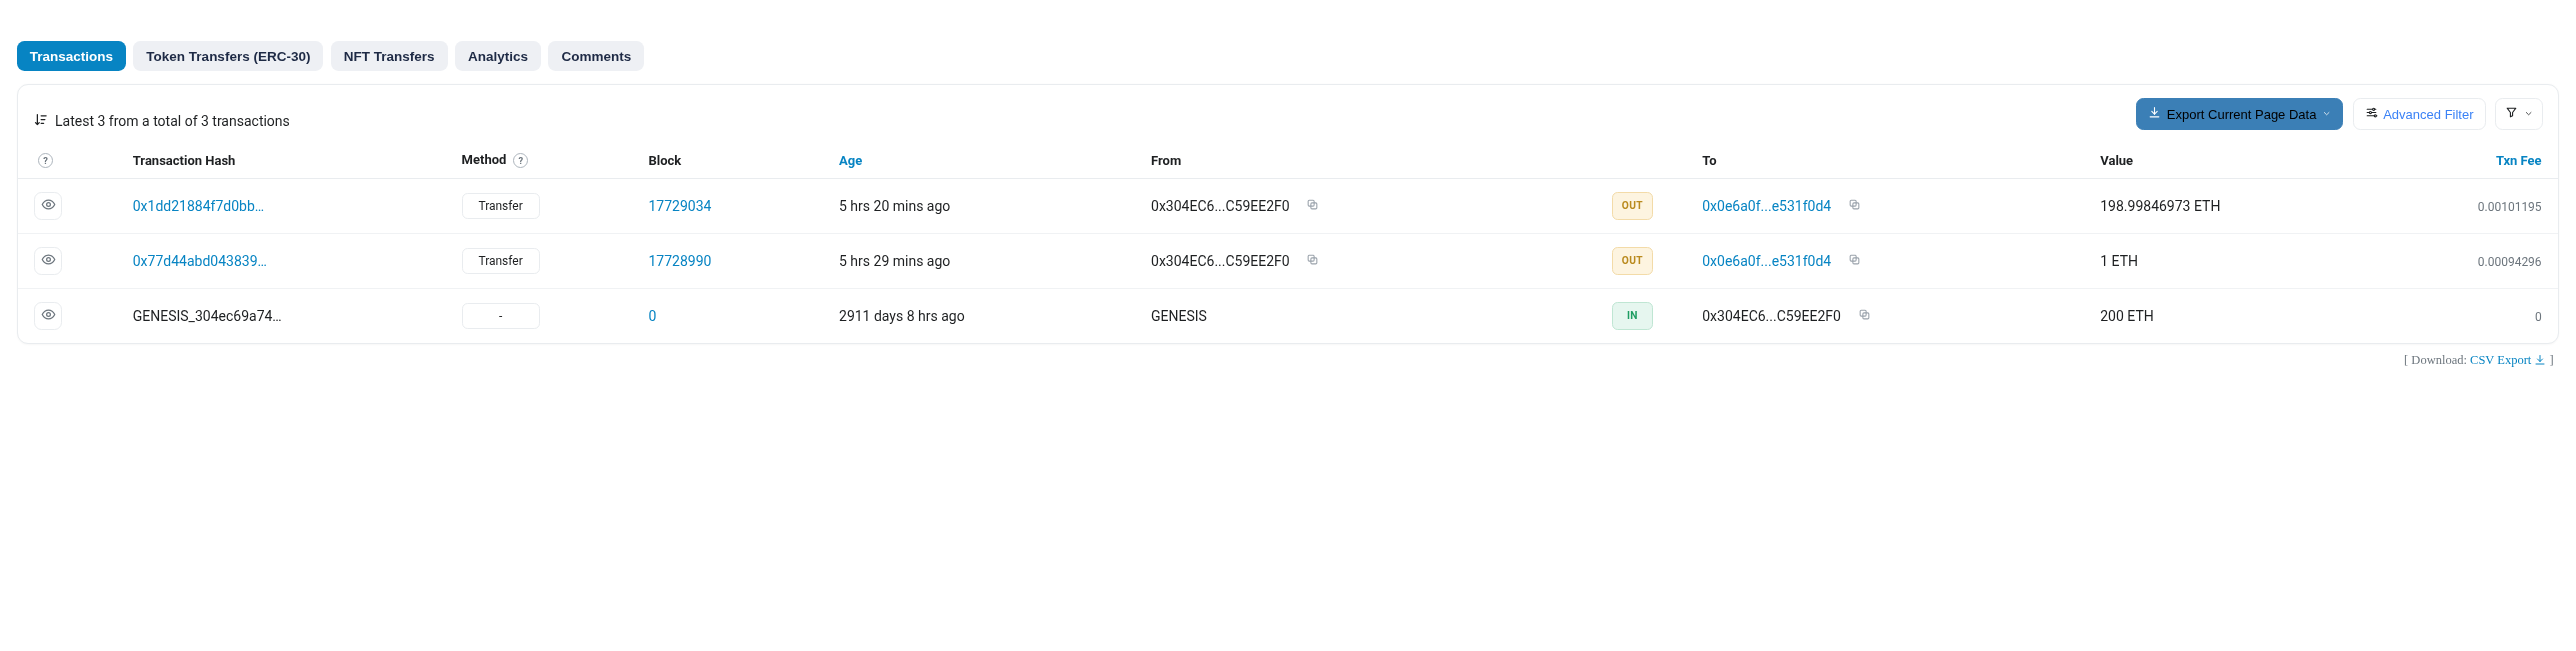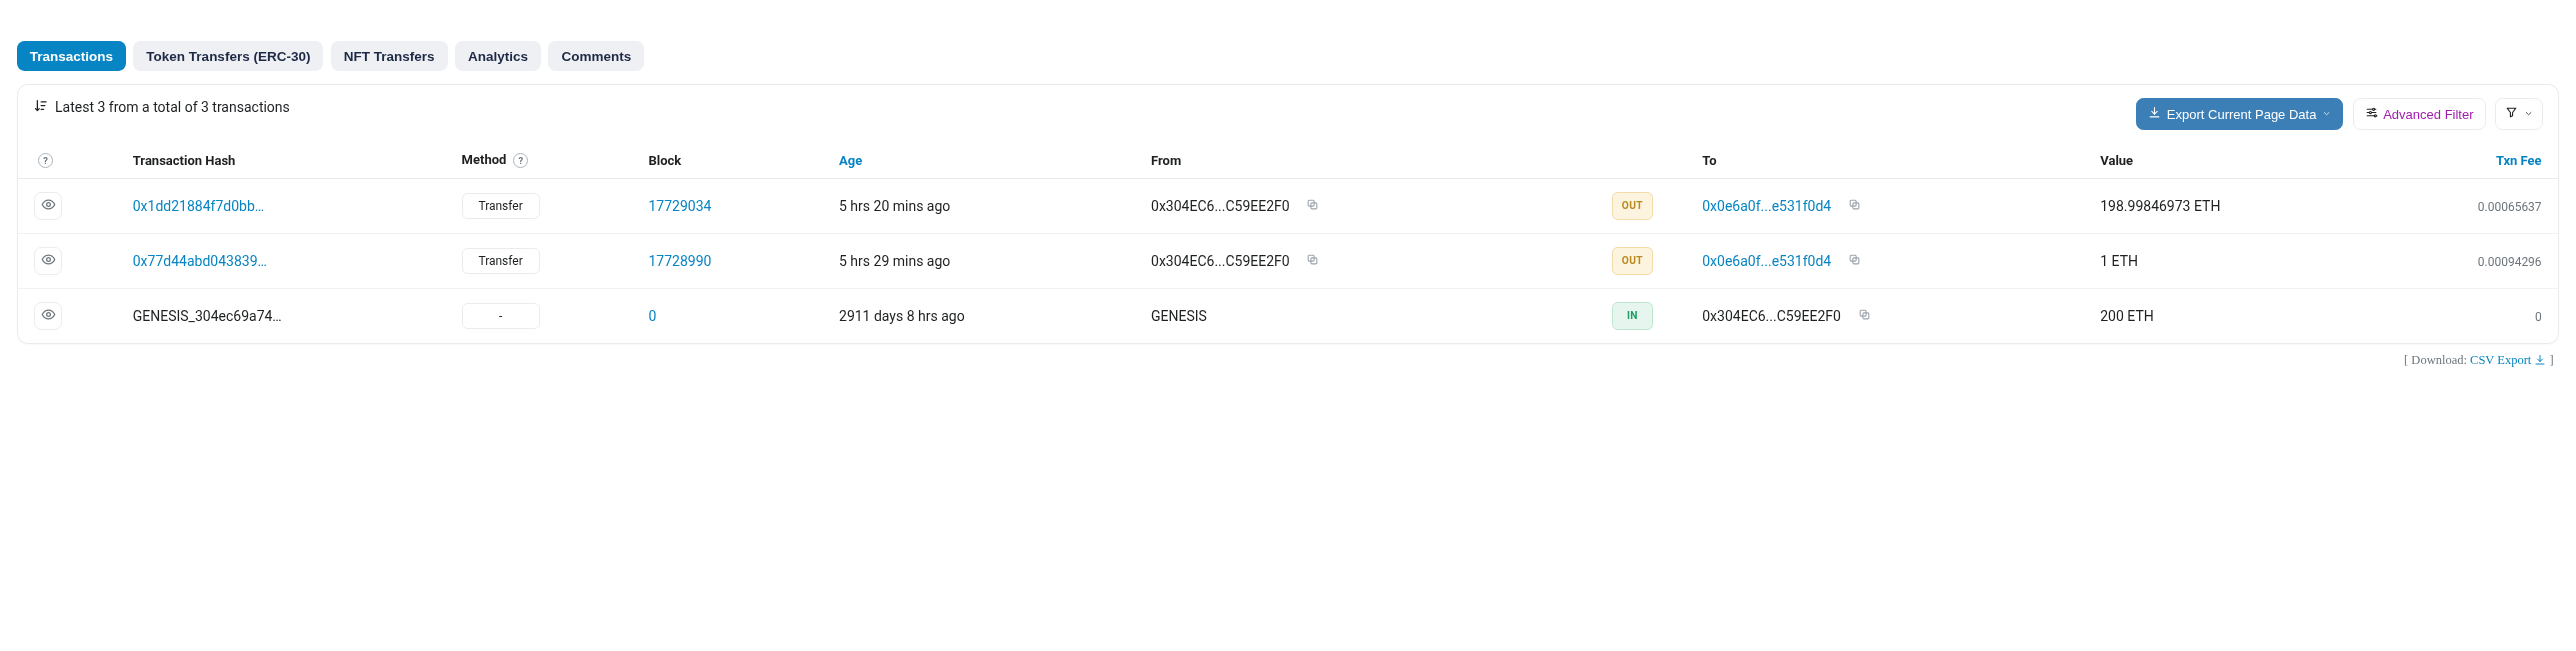--- a/index.html
+++ b/index.html
@@ -37,54 +37,54 @@
   .card {
     border: 0.9px solid #e9ecef;
     border-radius: 11px;
     background: #fff;
     padding: 0;
     box-shadow: 0 0.9px 1.9px rgba(0,0,0,0.03);
   }
   .card-top {
     display: flex;
     justify-content: space-between;
-    align-items: flex-start;
+    align-items: flex-end;
     padding: 13px 15px;
   }
   .summary-left {
     display: flex;
     align-items: center;
     gap: 7.4px;
     font-size: 14px;
     color: #1e2022;
   }
   .summary-left svg { width: 15px; height: 15px; stroke: #1e2022; }
   .top-actions {
     display: flex;
     gap: 9.3px;
     align-items: center;
   }
   .btn {
     height: 32px;
     border-radius: 7.4px;
     border: 0.9px solid #e9ecef;
     background: #fff;
-    color: #a21caf;
+    color: #3b82f6;
     font-size: 13px;
     font-weight: 500;
     padding: 0 11px;
     display: inline-flex;
     align-items: center;
     gap: 5.6px;
     cursor: pointer;
   }
   .btn.primary {
     background: #3b7fb6;
     border-color: #3b7fb6;
-    color: #ffffff;
+    color: #000000;
   }
   .btn svg { width: 13px; height: 13px; }
   .btn.primary svg { stroke: #fff; fill: none; }
   .btn .chev { width: 9.3px; height: 9.3px; }
   .btn.icononly { padding: 0 9.3px; }
 
   
   table {
     width: 100%;
     border-collapse: collapse;
@@ -316,21 +316,21 @@
               <span class="link">0x0e6a0f...e531f0d4</span>
               <span class="copy-btn">
                 <span><svg viewBox="0 0 24 24" stroke-width="2" stroke-linecap="round" stroke-linejoin="round">
                     <rect x="9" y="9" width="11" height="11" rx="2"></rect>
                     <rect x="4" y="4" width="11" height="11" rx="2"></rect>
                   </svg></span>
               </span>
             </div>
           </td>
           <td><span class="mono">198.99846973 ETH</span></td>
-          <td class="right"><span class="muted-small mono">0.00065637</span></td>
+          <td class="right"><span class="muted-small mono">0.00101195</span></td>
         </tr>
         <tr>
           <td><span class="eye-btn">
               <span><svg viewBox="0 0 24 24" stroke-width="2" stroke-linecap="round" stroke-linejoin="round">
                   <path d="M2 12s3.5-7 10-7 10 7 10 7-3.5 7-10 7S2 12 2 12z"></path>
                   <circle cx="12" cy="12" r="3"></circle>
                 </svg></span>
             </span></td>
           <td><span class="link">0x77d44abd043839…</span></td>
           <td><span class="method-pill">Transfer</span></td>

